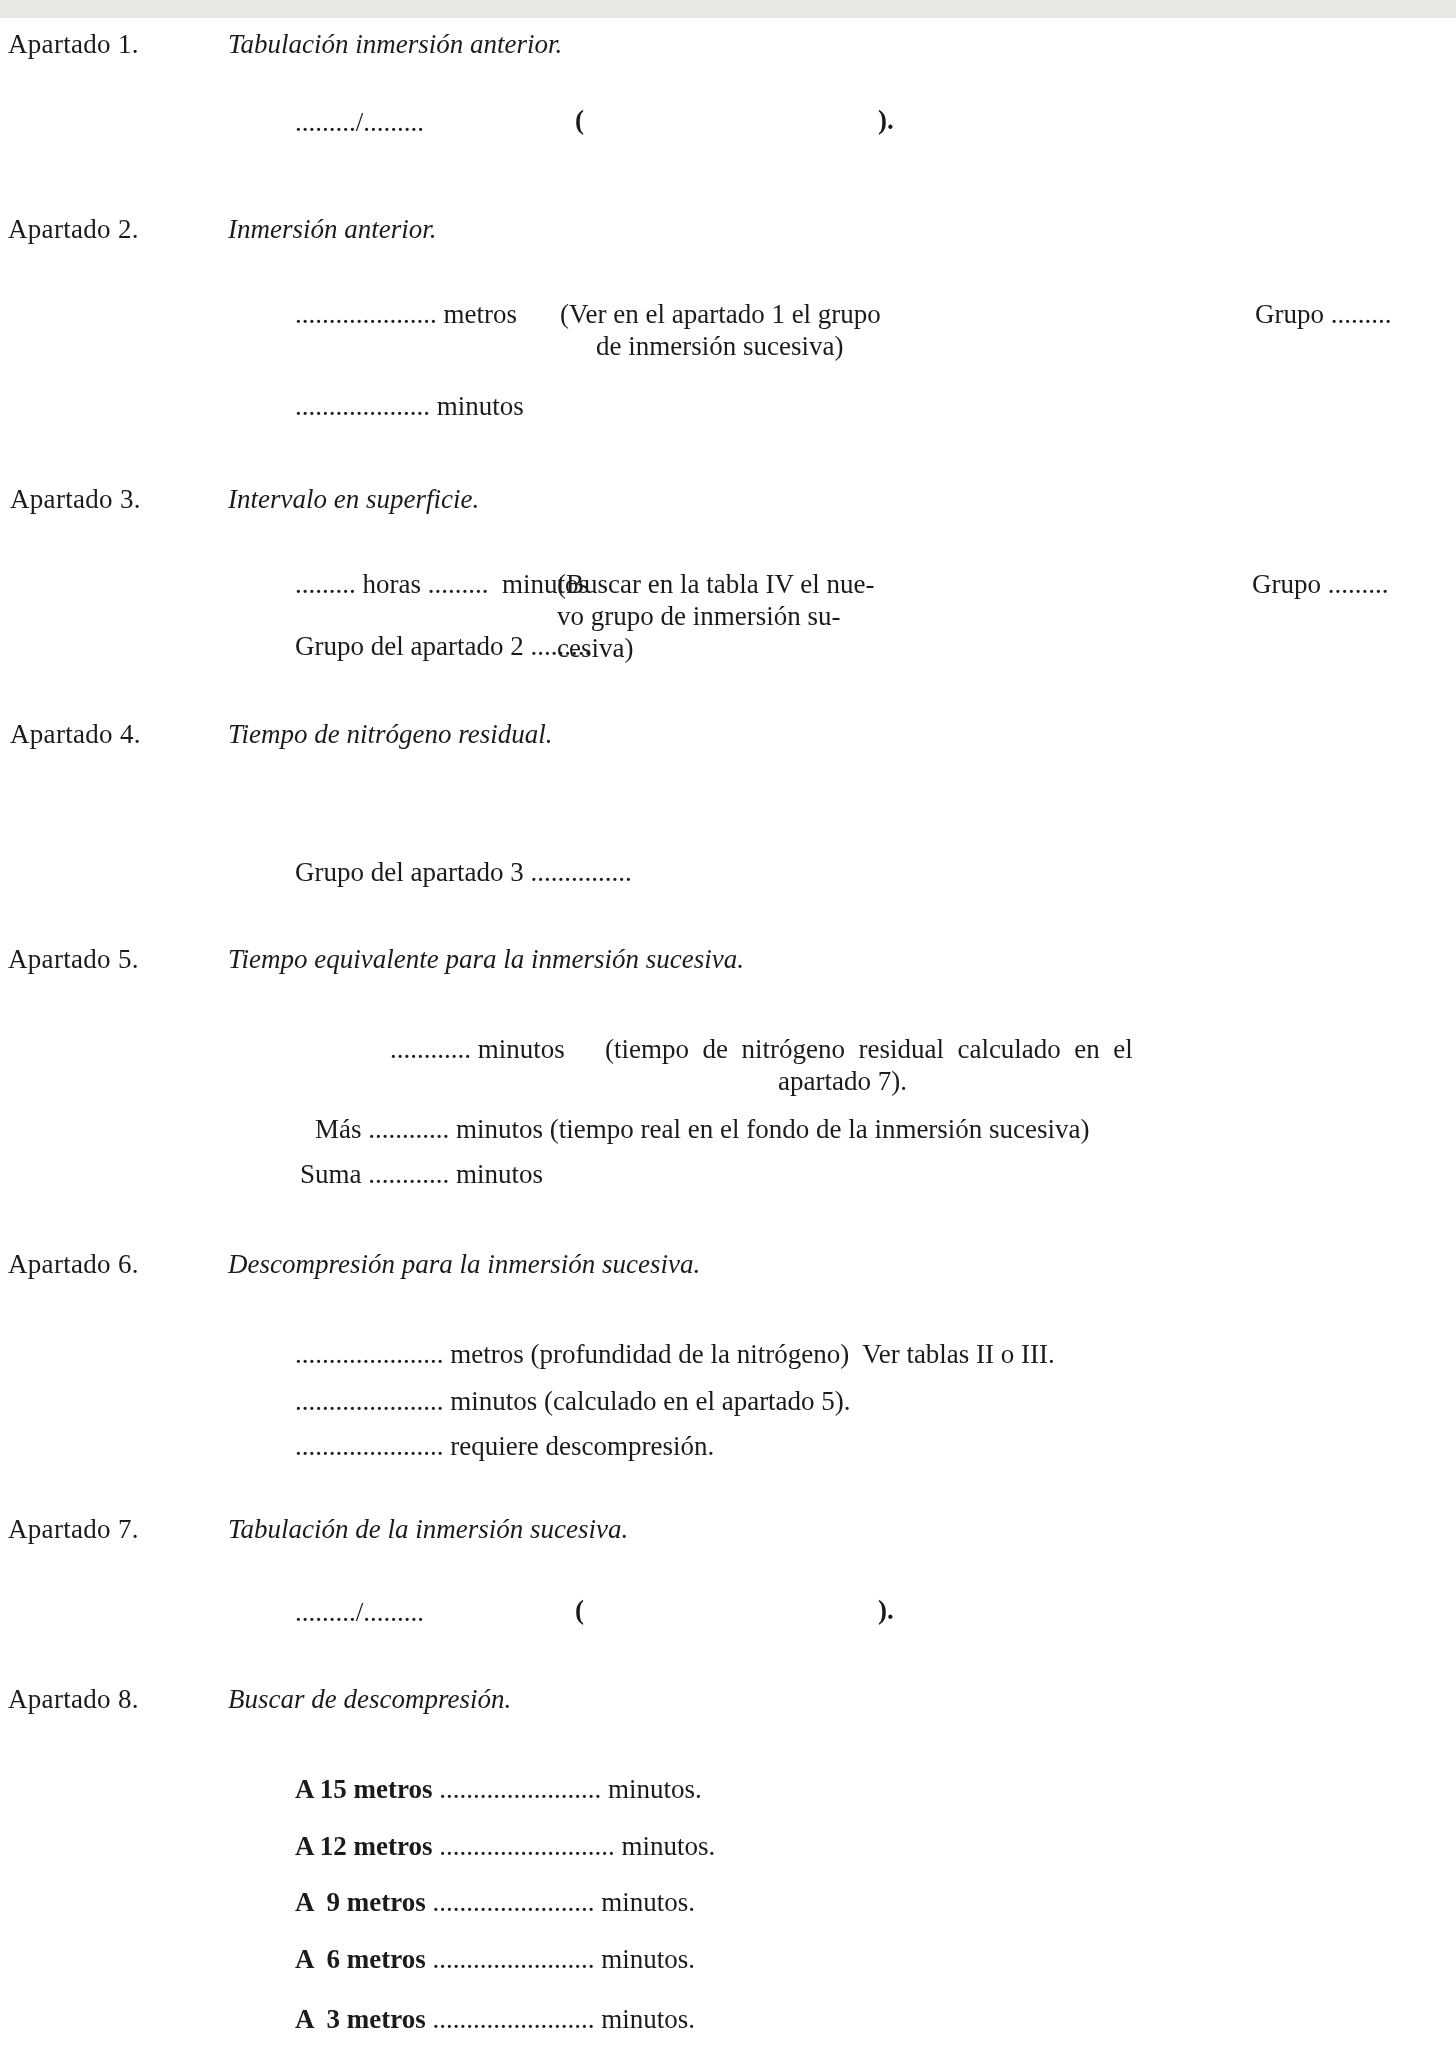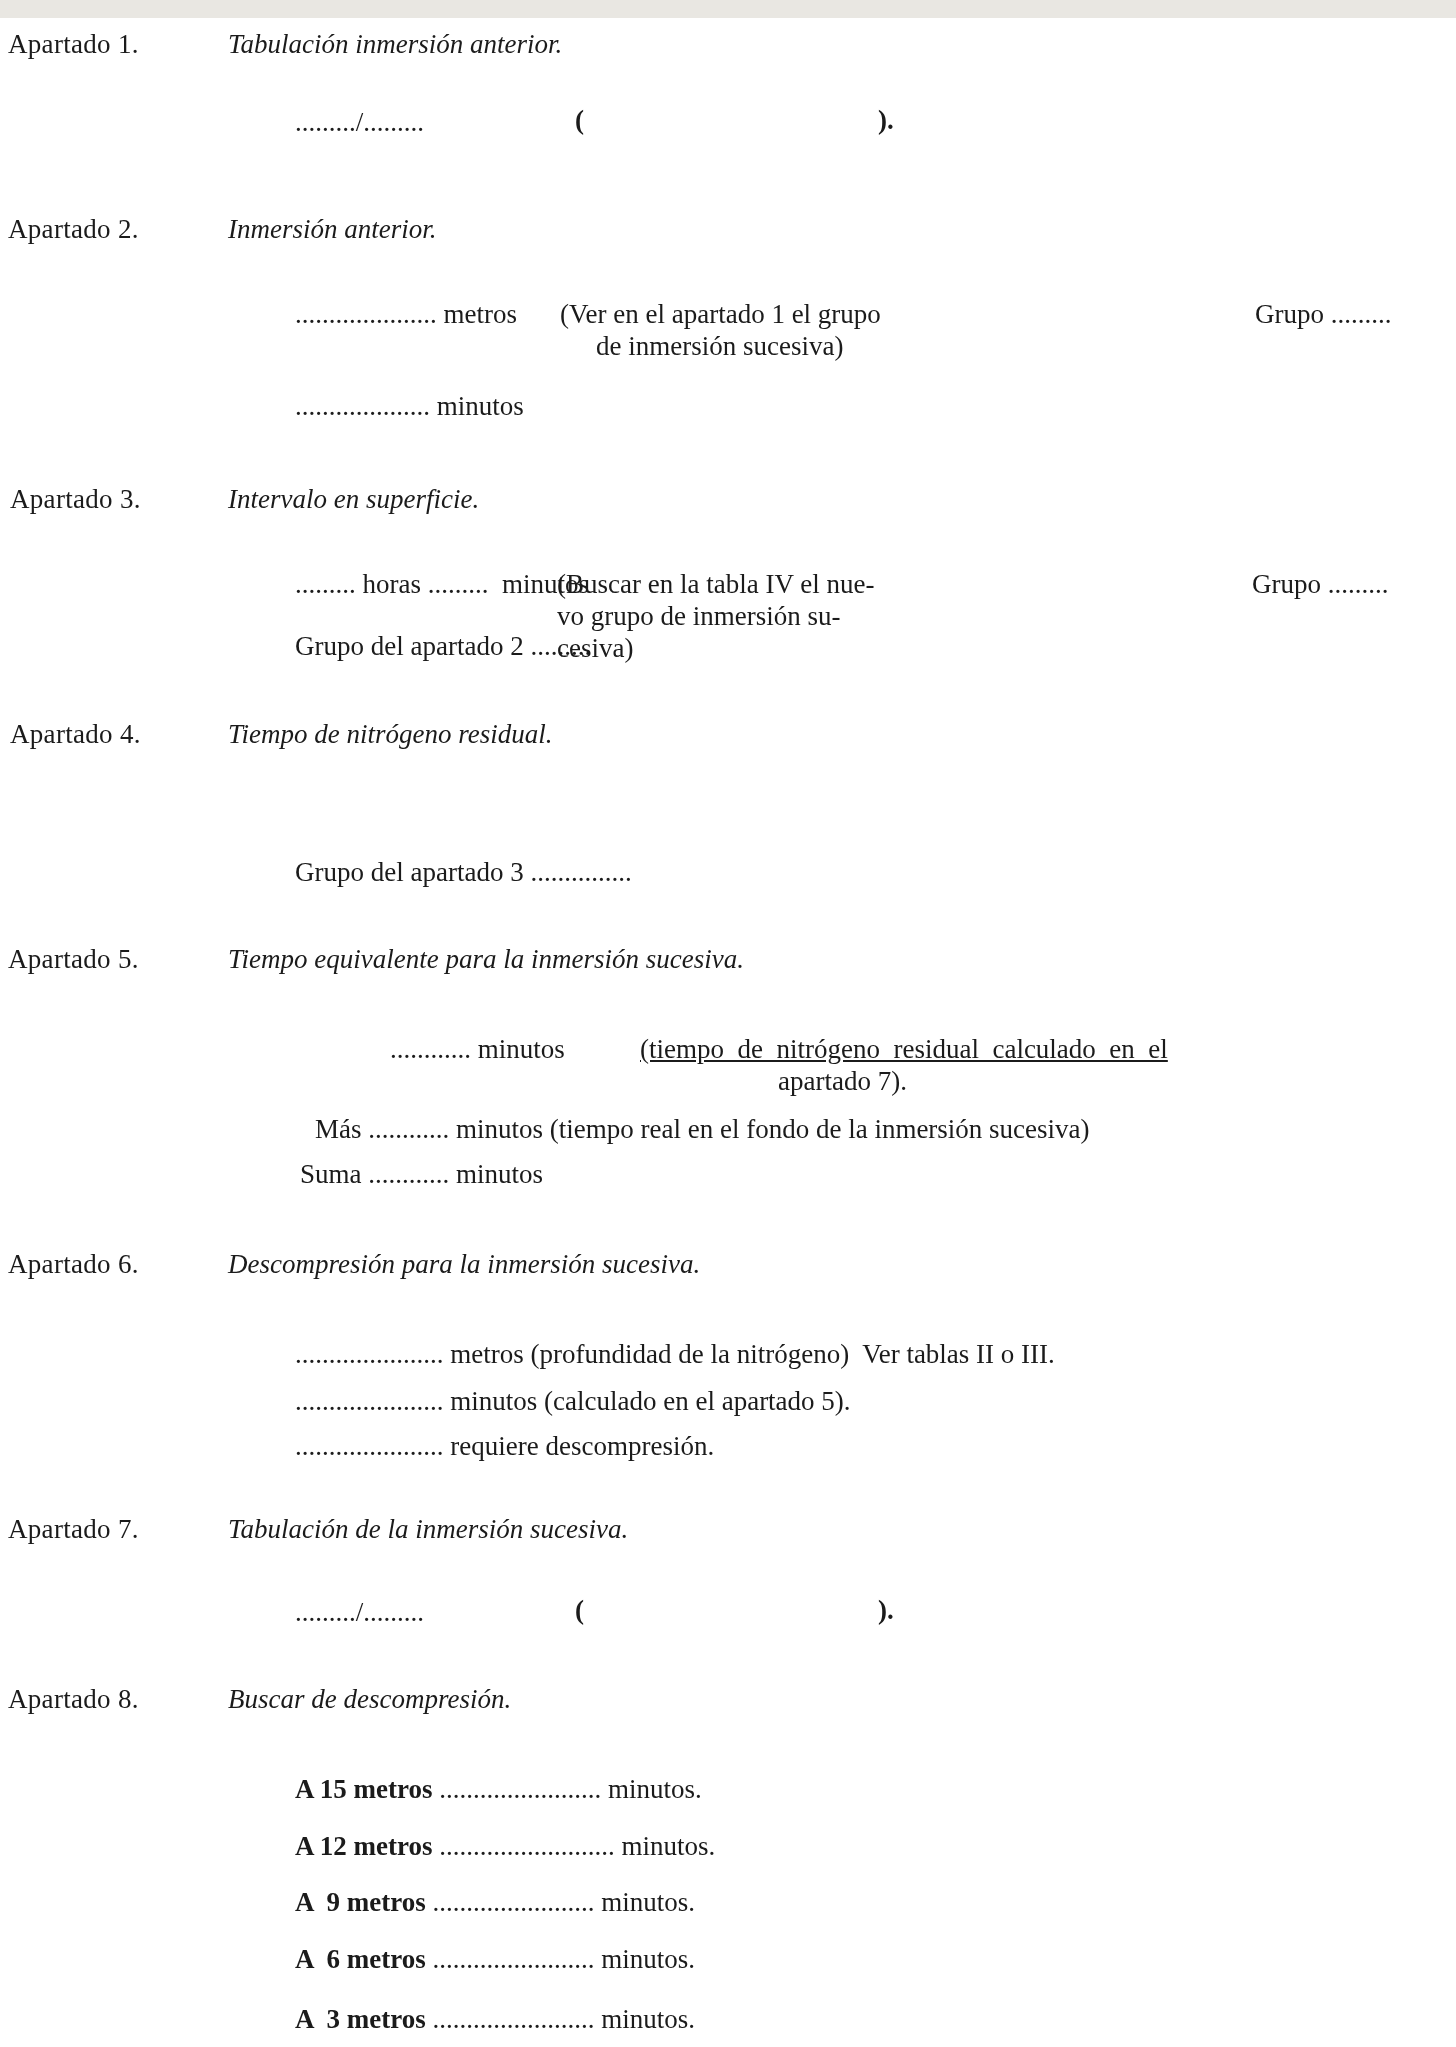--- a/index.html
+++ b/index.html
@@ -52,21 +52,21 @@
   <span class="blk" style="left:1252px; top:550px;">Grupo .........</span>
   <span class="blk" style="left:295px; top:612px;">Grupo del apartado 2 .........</span>
 
   <span class="blk label" style="left:10px; top:700px;">Apartado 4.</span>
   <span class="blk title" style="left:228px; top:700px;">Tiempo de nitrógeno residual.</span>
   <span class="blk" style="left:295px; top:838px;">Grupo del apartado 3 ...............</span>
 
   <span class="blk label" style="left:8px; top:925px;">Apartado 5.</span>
   <span class="blk title" style="left:228px; top:925px;">Tiempo equivalente para la inmersión sucesiva.</span>
   <span class="blk" style="left:390px; top:1015px;">............ minutos</span>
-  <span class="blk" style="left:640px; top:1015px;text-decoration:underline;">(tiempo  de  nitrógeno  residual  calculado  en  el</span>
+  <span class="blk" style="left:605px; top:1015px;">(tiempo  de  nitrógeno  residual  calculado  en  el</span>
   <span class="blk" style="left:778px; top:1047px;">apartado 7).</span>
   <span class="blk" style="left:315px; top:1095px;">Más ............ minutos (tiempo real en el fondo de la inmersión sucesiva)</span>
   <span class="blk" style="left:300px; top:1140px;">Suma ............ minutos</span>
 
   <span class="blk label" style="left:8px; top:1230px;">Apartado 6.</span>
   <span class="blk title" style="left:228px; top:1230px;">Descompresión para la inmersión sucesiva.</span>
   <span class="blk" style="left:295px; top:1320px;">...................... metros (profundidad de la nitrógeno)  Ver tablas II o III.</span>
   <span class="blk" style="left:295px; top:1367px;">...................... minutos (calculado en el apartado 5).</span>
   <span class="blk" style="left:295px; top:1412px;">...................... requiere descompresión.</span>
 

